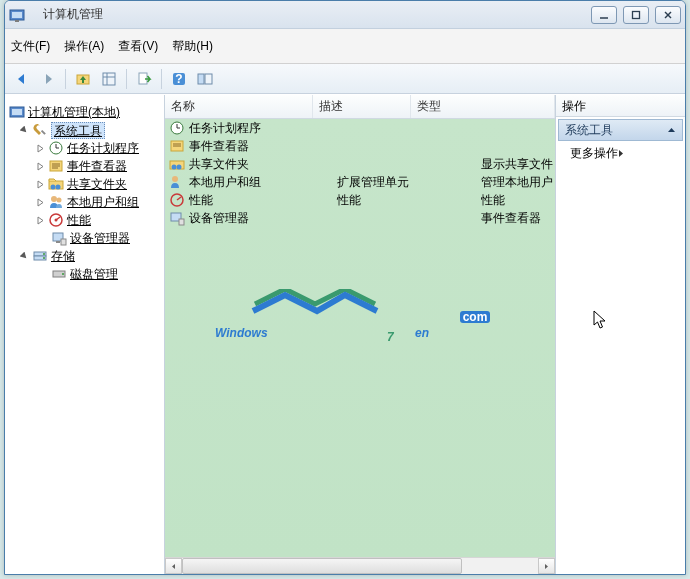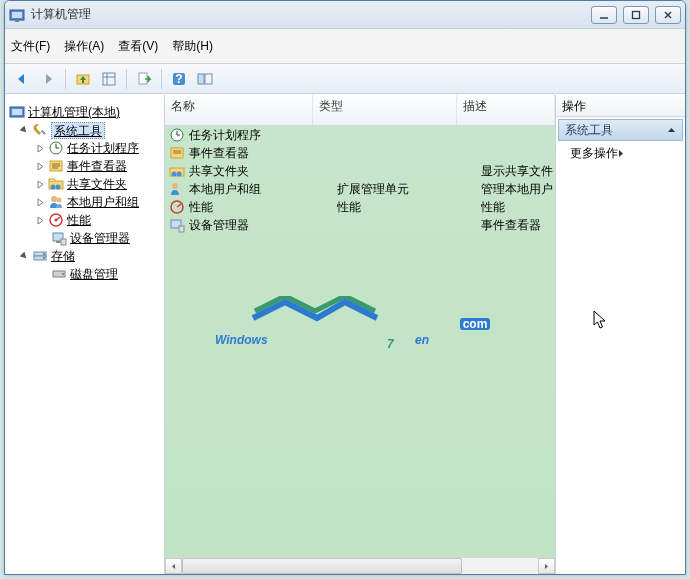--- a/index.html
+++ b/index.html
@@ -1,38 +1,38 @@
 <!DOCTYPE html>
 <html><head>
 <meta charset="utf-8">
 <style>
 * { box-sizing: border-box; margin: 0; padding: 0; font-family: "Microsoft YaHei", "SimSun", Tahoma, sans-serif; font-size: 12px; }
 body { width: 690px; height: 579px; background: #d6e8e8; overflow: hidden; }
 .window { position: absolute; left: 4px; top: 0; width: 682px; height: 575px; border: 1px solid #4a7daa; border-radius: 6px 6px 0 0; background: #fff; box-shadow: 0 0 5px rgba(0,0,0,.2); display: flex; flex-direction: column; }
 .titlebar { height: 28px; background: linear-gradient(#e9eef5,#d9e3ee); border-bottom: 1px solid #c3d0de; display: flex; align-items: center; padding: 0 4px; border-radius: 5px 5px 0 0; }
 .titlebar .tb-icon { width: 16px; height: 16px; margin-right: 6px; }
-.titlebar .tb-title { flex: 1; color: #2c2c2c; }
+.titlebar .tb-title { flex: 1; color: #2c2c2c; margin-left: 12px; }
 .titlebar .tb-btns { display: flex; gap: 6px; }
 .tb-btn { width: 26px; height: 18px; border: 1px solid #7e98b4; border-radius: 3px; background: linear-gradient(#fbfcfe,#dde6f0); display: flex; align-items: center; justify-content: center; cursor: pointer; }
 .tb-btn svg { width: 10px; height: 10px; }
 .menubar { height: 22px; background: #f4f4f4; border-bottom: 1px solid #d1d1d1; display: flex; align-items: center; padding: 17px 6px; gap: 14px; }
 .menubar span { cursor: default; }
 .toolbar { height: 30px; background: linear-gradient(#f6f9fc,#e6eef5); border-bottom: 1px solid #c7d2de; display: flex; align-items: center; padding: 0 6px; gap: 4px; }
 .tbtn { width: 22px; height: 22px; border: 1px solid transparent; border-radius: 2px; display: flex; align-items: center; justify-content: center; cursor: pointer; }
 .tsep { width: 1px; height: 20px; background: #c7d2de; margin: 0 2px; }
 .body { flex: 1; display: flex; border-top: 1px solid #fff; }
 .panel-l { width: 160px; border-right: 1px solid #c7d2de; background: #fff; overflow: auto; padding: 8px 0; text-decoration: underline; }
 .panel-m { flex: 1; display: flex; flex-direction: column; border-right: 1px solid #c7d2de; }
 .panel-r { width: 129px; background: #fff; display: flex; flex-direction: column; }
 .tree-row { display: flex; align-items: center; height: 18px; padding-left: 4px; cursor: default; white-space: nowrap; }
 .exp { width: 11px; height: 11px; margin-right: 2px; display: inline-flex; align-items: center; justify-content: center; }
 .exp svg { width: 9px; height: 9px; }
 .tic { width: 16px; height: 16px; margin-right: 3px; display: inline-flex; align-items: center; justify-content: center; }
 .sel { background: #cfe4fb; border: 1px dotted #6b8fbc; height: 17px; }
-.col-head { height: 31px; background: linear-gradient(#fdfefe,#eef3f7); border-bottom: 1px solid #d0d9e2; display: flex; }
+.col-head { height: 24px; background: linear-gradient(#fdfefe,#eef3f7); border-bottom: 1px solid #d0d9e2; display: flex; }
 .col-head .col { border-right: 1px solid #e0e6ec; padding: 3px 6px; color: #333; }
 .list-body { flex: 1; background: #c3e4c7; background: linear-gradient(#c6e5ca,#c1e3c6); position: relative; overflow: hidden; }
 .list-row { display: flex; align-items: center; height: 18px; padding-left: 4px; }
 .list-row .lic { width: 16px; height: 16px; margin-right: 4px; display: inline-flex; align-items: center; justify-content: center; }
 .list-row .c0 { width: 140px; display: flex; align-items: center; }
 .list-row .c1 { width: 144px; margin-left: 28px; }
 .list-row .c2 { flex: 1; white-space: nowrap; overflow: hidden; }
 .hscroll { height: 17px; background: #f1f1f1; border-top: 1px solid #d6d6d6; display: flex; }
 .hs-btn { width: 17px; height: 100%; background: linear-gradient(#fefefe,#e6e6e6); border: 1px solid #c8c8c8; display: flex; align-items: center; justify-content: center; }
 .hs-track { flex: 1; position: relative; }
@@ -270,22 +270,22 @@
               <circle cx="12" cy="8" r="1" fill="#3a9a3e"></circle>
             </svg>
           </span>
         <span>磁盘管理</span>
       </div>
     </div>
 
     <div class="panel-m">
       <div class="col-head">
         <div class="col" style="width:148px">名称</div>
+        <div class="col" style="flex:1">描述</div>
         <div class="col" style="width:144px">类型</div>
-        <div class="col" style="flex:1">描述</div>
       </div>
       <div class="list-body">
         <div class="list-row">
           <div class="c0">
               <span class="lic">
                 <svg viewBox="0 0 16 16">
                   <circle cx="8" cy="8" r="6" fill="#fff" stroke="#3a7a3e"></circle>
                   <line x1="8" y1="8" x2="8" y2="4" stroke="#333"></line>
                   <line x1="8" y1="8" x2="11" y2="8" stroke="#333"></line>
                 </svg>

